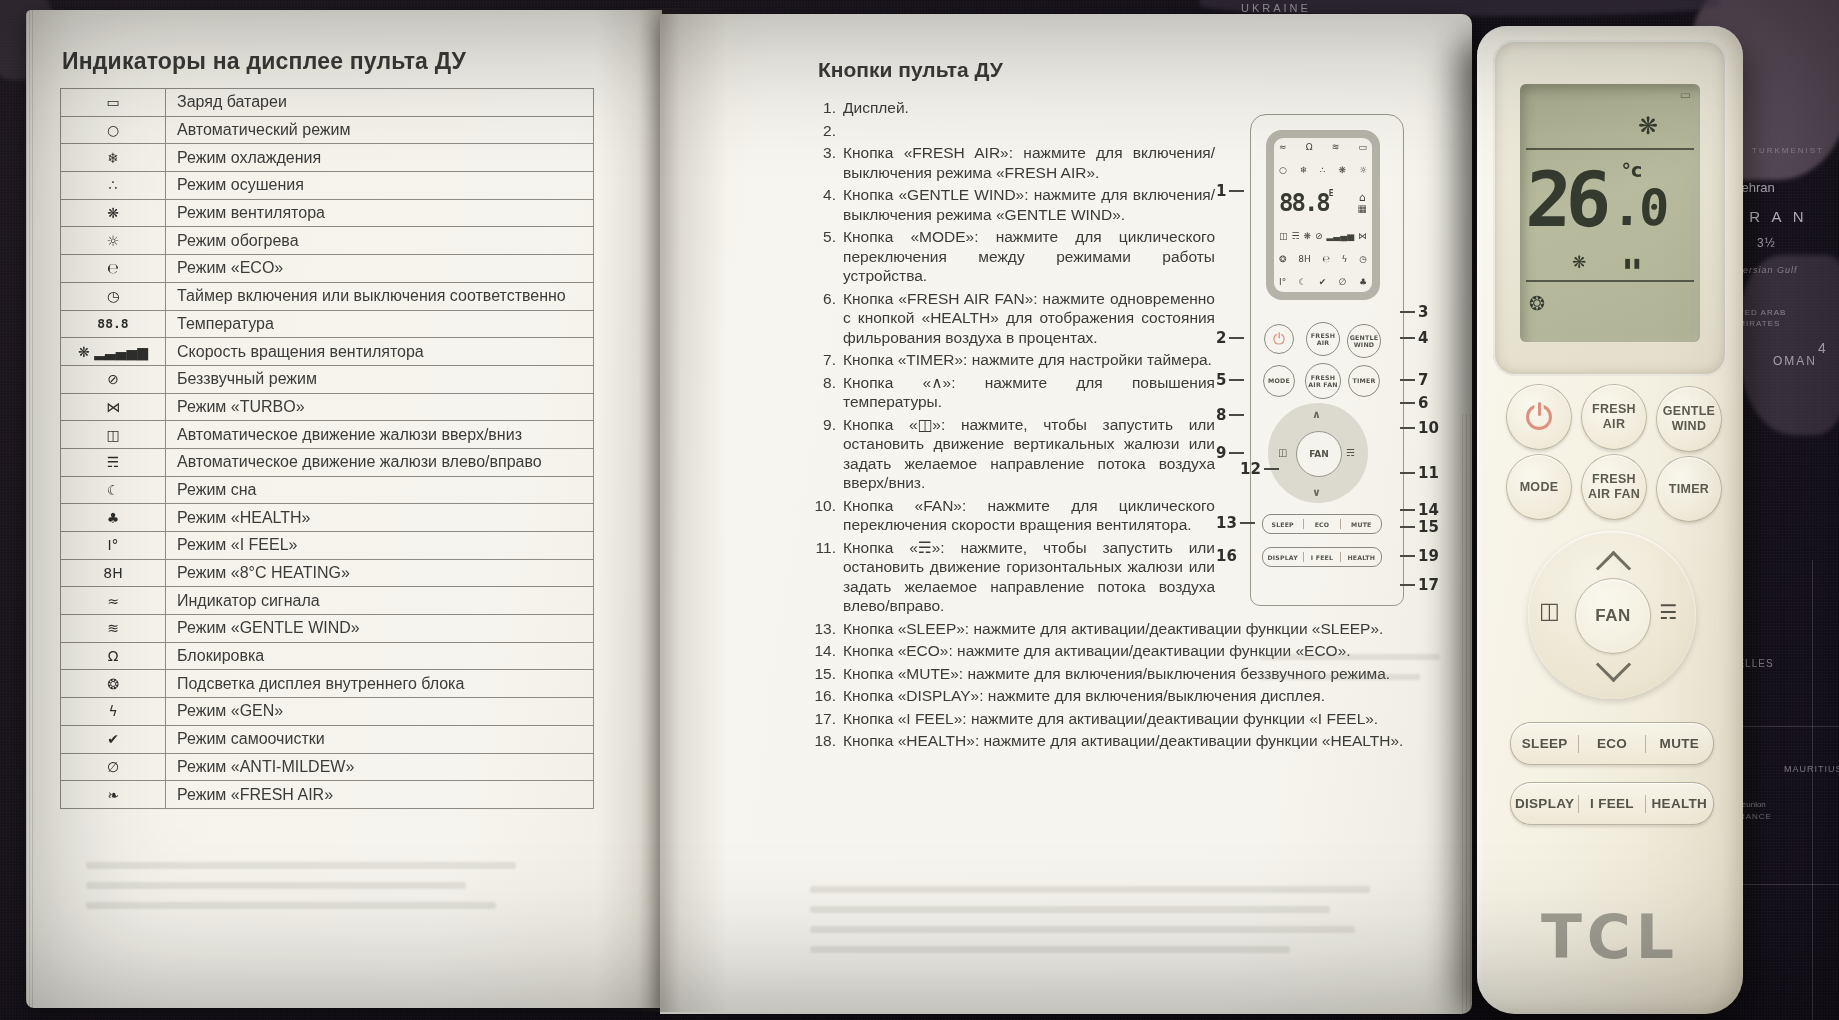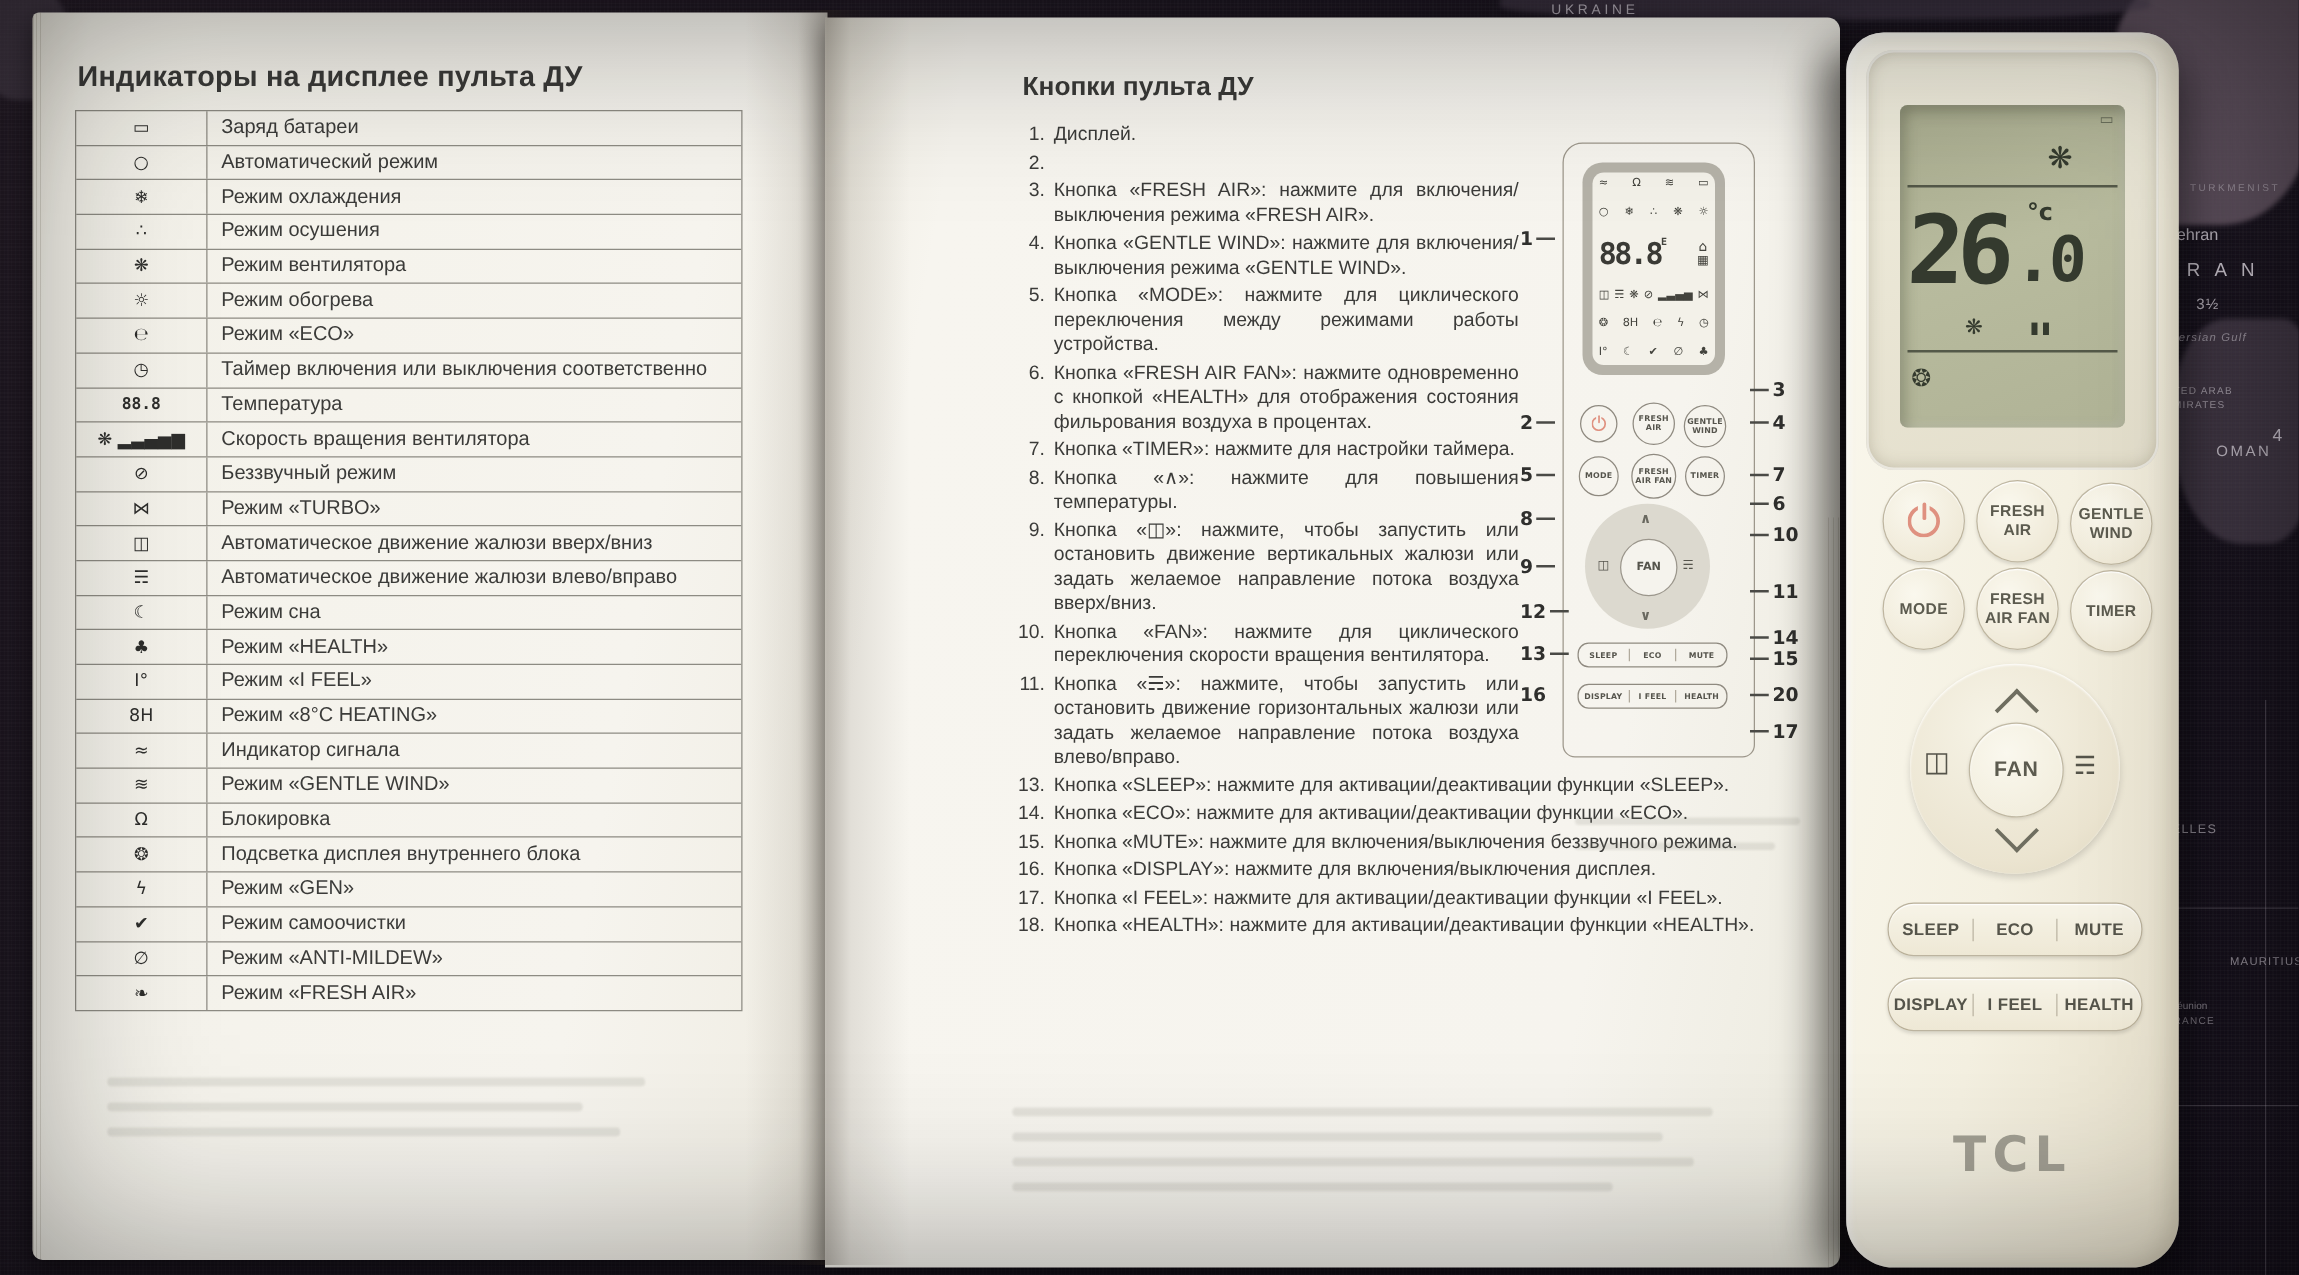--- a/index.html
+++ b/index.html
@@ -132,21 +132,21 @@
   .louver-right{left:182px;top:574px;font-size:20px;}
   .pill{position:absolute;left:33px;width:202px;height:41px;border-radius:21px;
     background:linear-gradient(rgba(120,110,90,.45),rgba(120,110,90,.45)) 33.5% 50%/1px 18px no-repeat,
                linear-gradient(rgba(120,110,90,.45),rgba(120,110,90,.45)) 66.5% 50%/1px 18px no-repeat,
                linear-gradient(#f7f4e8,#eee8d5);
     border:1px solid rgba(140,128,100,.55);box-shadow:0 2px 3px rgba(0,0,0,.12),inset 0 1px 1px #fff;
     display:flex;align-items:center;}
   .pill span{flex:1;text-align:center;font-size:13.5px;font-weight:bold;color:#55544a;letter-spacing:.3px;}
   .pill-1{top:696px;} .pill-2{top:756px;}
   .tcl-logo{position:absolute;left:0;right:0;top:876px;text-align:center;
-    font-family:"DejaVu Sans",sans-serif;font-weight:bold;font-size:39px;color:#a19e92;letter-spacing:5px;}
+    font-family:"DejaVu Sans",sans-serif;font-weight:bold;font-size:60px;color:#a19e92;letter-spacing:5px;}
 </style>
 </head>
 <body>
 
 <div class="scene">
 
   <div class="map">
     <div class="patch p1"></div>
     <div class="patch p2"></div>
     <div class="patch p3"></div>
@@ -449,21 +449,21 @@
             <span class="co-line"></span>
           </div>
           <div class="co co-l" style="top: 310px;">
             <span class="co-n">8</span>
             <span class="co-line"></span>
           </div>
           <div class="co co-l" style="top: 348px;">
             <span class="co-n">9</span>
             <span class="co-line"></span>
           </div>
-          <div class="co co-l" style="top: 384px;">
+          <div class="co co-l" style="top: 364px; margin-left: 24px;">
             <span class="co-n">12</span>
             <span class="co-line"></span>
           </div>
           <div class="co co-l" style="top: 418px;">
             <span class="co-n">13</span>
             <span class="co-line"></span>
           </div>
           <div class="co co-l" style="top: 451px; flex-direction: column;">
             <span class="co-n">16</span>
             <span class="co-line"></span>
@@ -497,21 +497,21 @@
           <div class="co co-r" style="top: 405px;">
             <span class="co-line"></span>
             <span class="co-n">14</span>
           </div>
           <div class="co co-r" style="top: 422px;">
             <span class="co-line"></span>
             <span class="co-n">15</span>
           </div>
           <div class="co co-r" style="top: 451px;">
             <span class="co-line"></span>
-            <span class="co-n">20</span>
+            <span class="co-n">19</span>
           </div>
           <div class="co co-r" style="top: 480px;">
             <span class="co-line"></span>
             <span class="co-n">17</span>
           </div>
         </div>
     </div>
 
     <div class="ghost" style="left:150px;top:872px;width:560px;height:7px;"></div>
     <div class="ghost" style="left:150px;top:892px;width:520px;height:7px;"></div>

